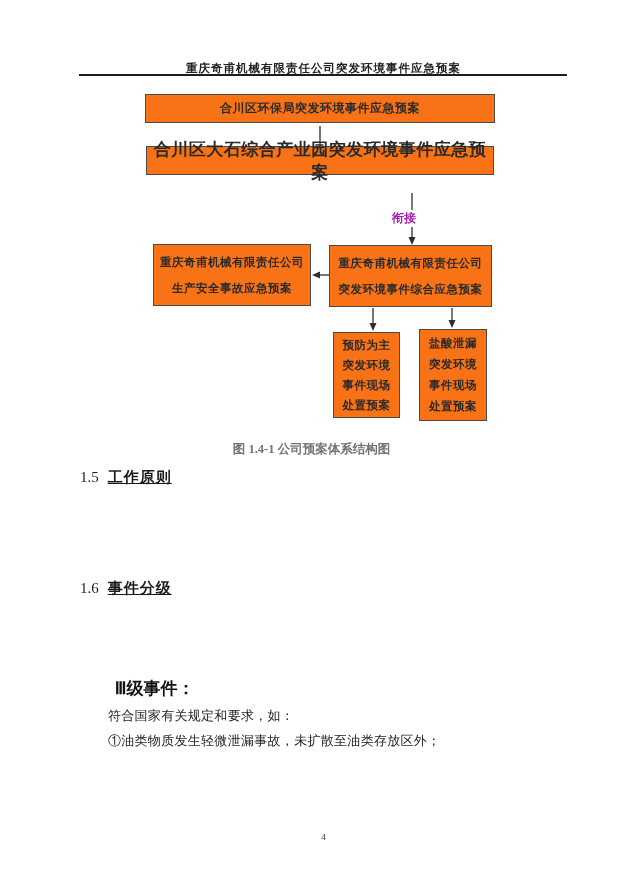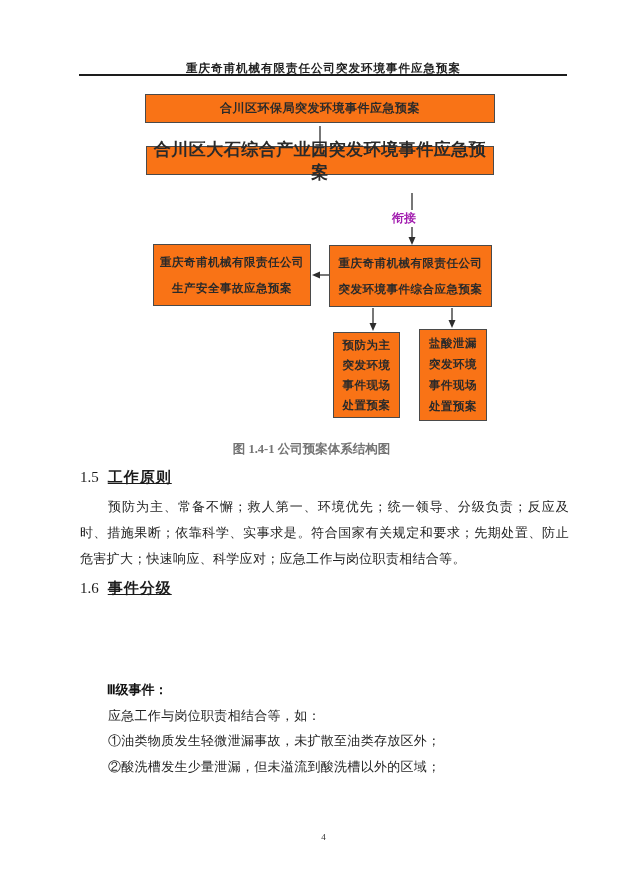--- a/index.html
+++ b/index.html
@@ -41,22 +41,22 @@
   .sh-15{top:468px;}
   .sh-16{top:579px;}
   .body-p{
     position:absolute;left:80px;width:489px;font-size:13px;line-height:26px;
     text-align:justify;text-indent:2.15em;color:#1f1f1f;letter-spacing:0.3px;margin:0;
   }
   .p-15{top:494px;}
   .p-16{top:603px;}
   .lvl3-head{
     position:absolute;left:80px;top:677px;width:489px;margin:0;text-indent:2.05em;
-    font-family:Liberation Serif, serif;font-weight:bold;
-    font-size:13px;line-height:26px;color:#111;
+    font-family:Liberation Mono, monospace;font-weight:bold;
+    font-size:17px;line-height:26px;color:#111;
   }
   .lvl3-line{
     position:absolute;left:80px;width:489px;margin:0;font-size:13px;line-height:26px;
     text-indent:2.15em;text-align:justify;color:#1f1f1f;letter-spacing:0.3px;
   }
   .l3-0{top:703px;}
   .l3-1{top:728px;}
   .l3-2{top:754px;}
   .l3-3{top:779px;}
   .page-num{
@@ -107,26 +107,24 @@
 事件现场
 处置预案</div>
 
   <div class="fc-link-label">衔接</div>
 
   <div class="fig-caption">图 1.4-1  公司预案体系结构图</div>
 
   <div class="sec-head sh-15">
     <span class="num">1.5</span><span class="ttl">工作原则</span>
   </div>
-  <p class="body-p p-15">预防为主、常备不懈；救人第一、环境优先；统一领导、分级负责；反应及时、措施果断；依靠科学、实事求是。符合国家有关规定和要求；先期处置、防止危害扩大；快速响应、科学应对；应急工作与岗位职责相结合等。</p>
 
   <div class="sec-head sh-16">
     <span class="num">1.6</span><span class="ttl">事件分级</span>
   </div>
 
   <p class="lvl3-head">Ⅲ级事件：</p>
-  <p class="lvl3-line l3-0">应急工作与岗位职责相结合等，如：</p>
+  <p class="lvl3-line l3-0">符合国家有关规定和要求，如：</p>
   <p class="lvl3-line l3-1">①油类物质发生轻微泄漏事故，未扩散至油类存放区外；</p>
-  <p class="lvl3-line l3-2">②酸洗槽发生少量泄漏，但未溢流到酸洗槽以外的区域；</p>
 
   <div class="page-num">4</div>
 
 </div>
 
 </body></html>

